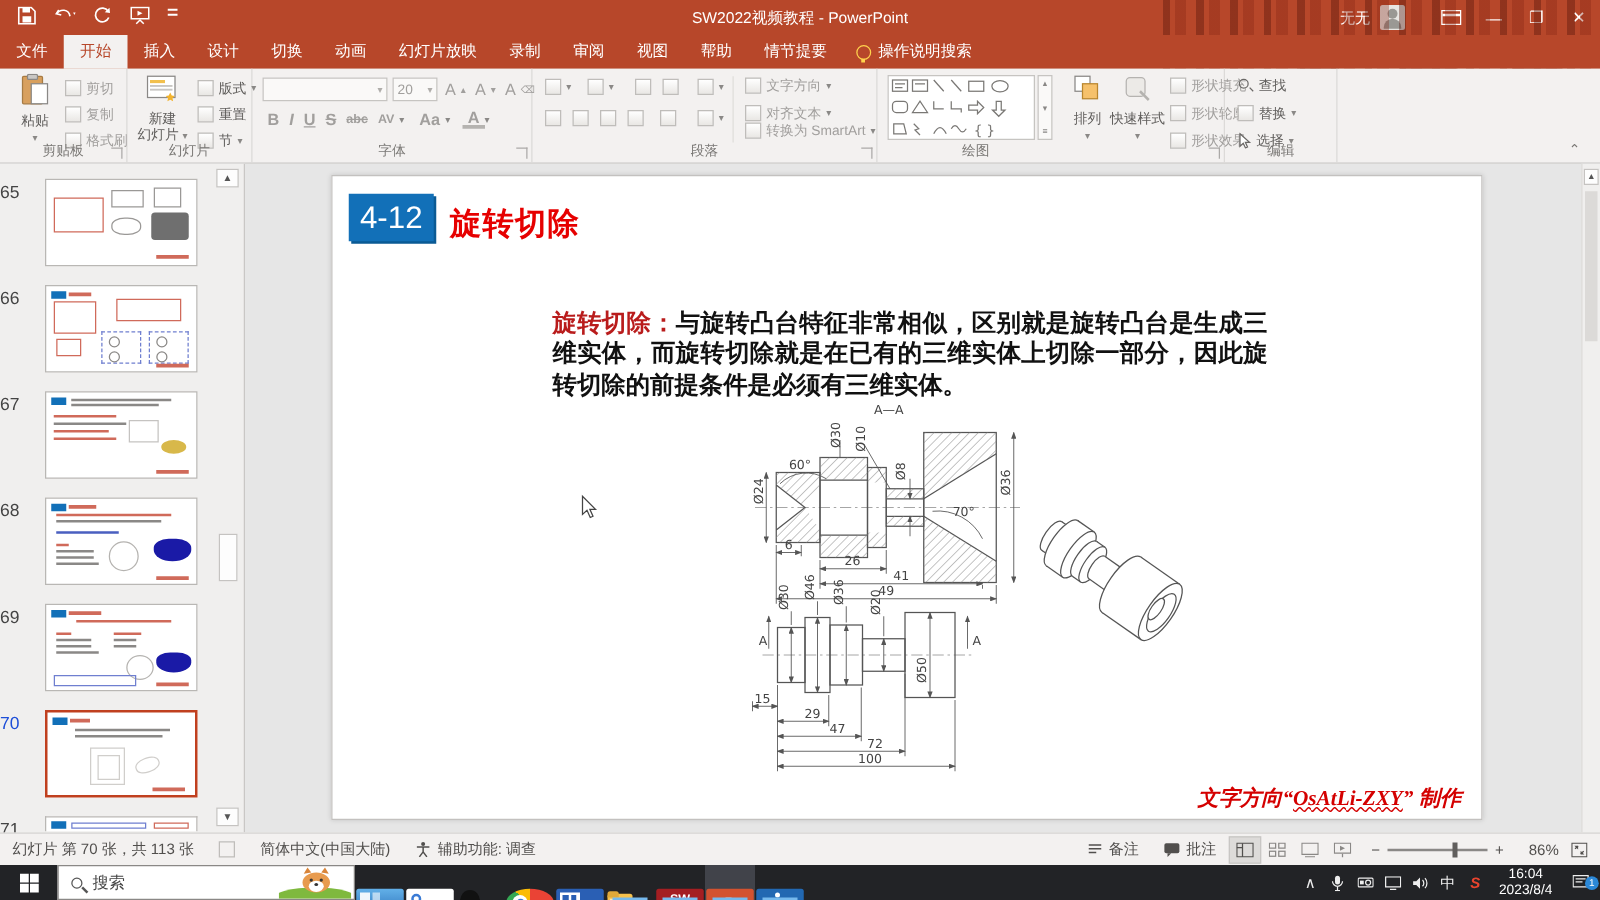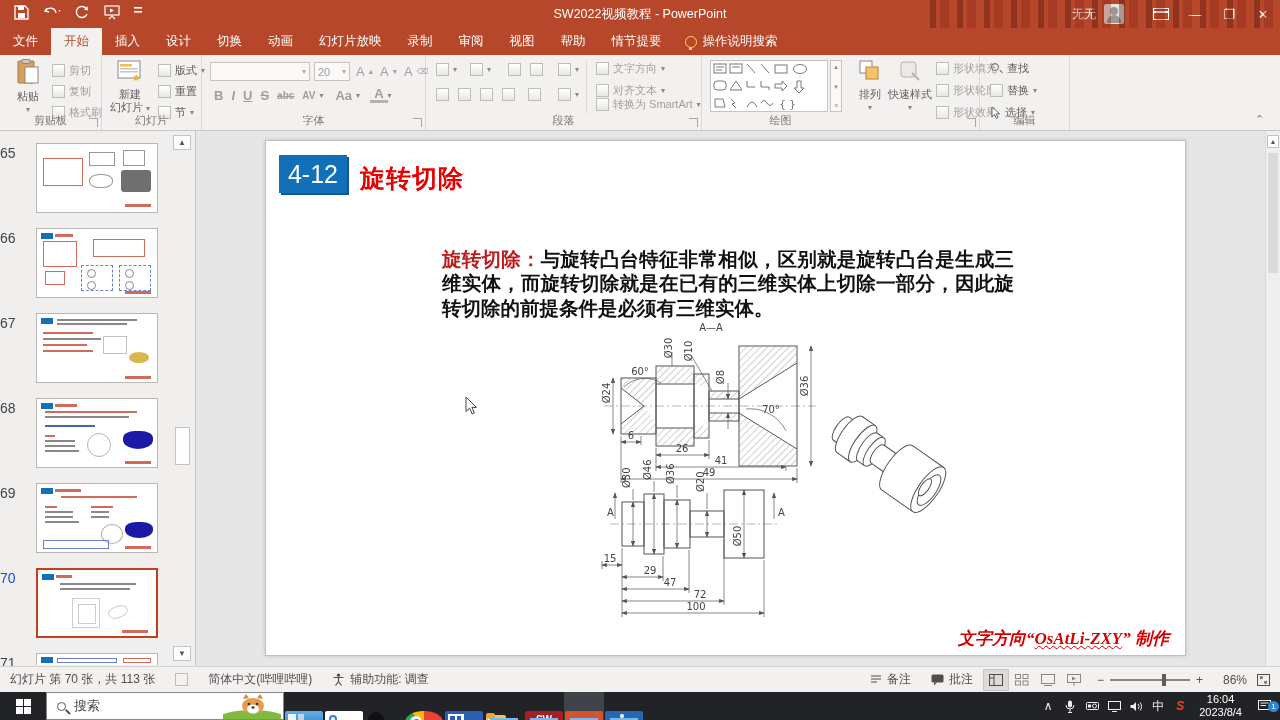--- a/index.html
+++ b/index.html
@@ -699,21 +699,21 @@
       <div style="position:absolute;top:4px;left:1px;width:12px;height:13px;background:#fdfdfd;border:1px solid #c5c3c1;font-size:7px;color:#555;display:flex;align-items:center;justify-content:center;">▲</div>
       <div style="position:absolute;top:22px;left:2px;width:10px;height:120px;background:#dcdad8;"></div>
     </div>
   </div>
 
   <div class="abs statusbar">
     <div class="st-item">幻灯片 第 70 张，共 113 张</div>
     <div class="st-item">
         <span class="gbx" style="background:#f3f1f0;"></span>
       </div>
-    <div class="st-item">简体中文(哔哩哔哩)</div>
+    <div class="st-item">简体中文(中国大陆)</div>
     <div class="st-item">
       <svg width="13" height="13" viewBox="0 0 13 13">
           <circle cx="6.5" cy="2.2" r="1.6" fill="#514f4d"></circle>
           <path d="M1.5 4.5 h10 M6.5 4.5 v4 M6.5 8.5 l-3 4 M6.5 8.5 l3 4" stroke="#514f4d" stroke-width="1.2" fill="none"></path>
         </svg>
       <span>辅助功能: 调查</span>
     </div>
     <div style="margin-left:auto;display:flex;align-items:center;">
       <div class="st-item">
         <svg width="12" height="11" viewBox="0 0 12 11">

